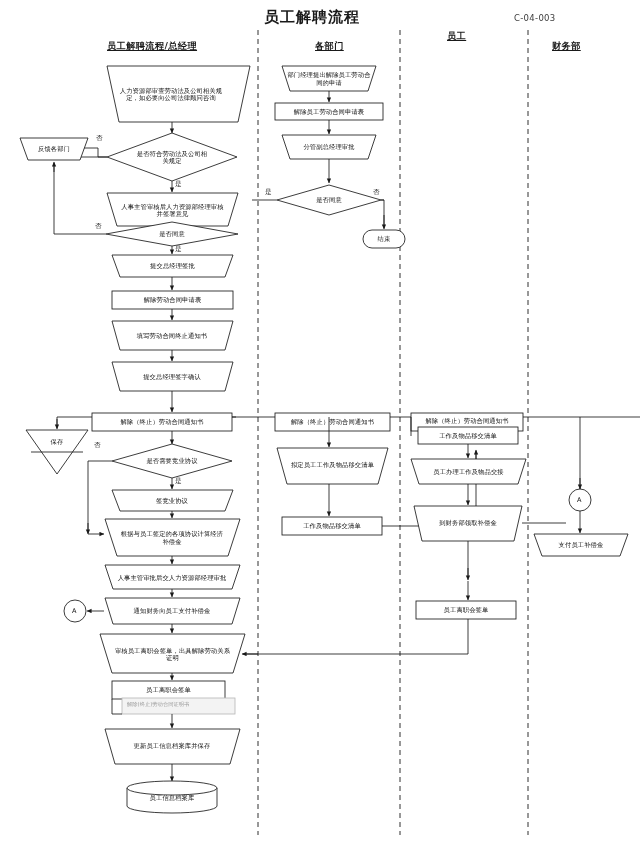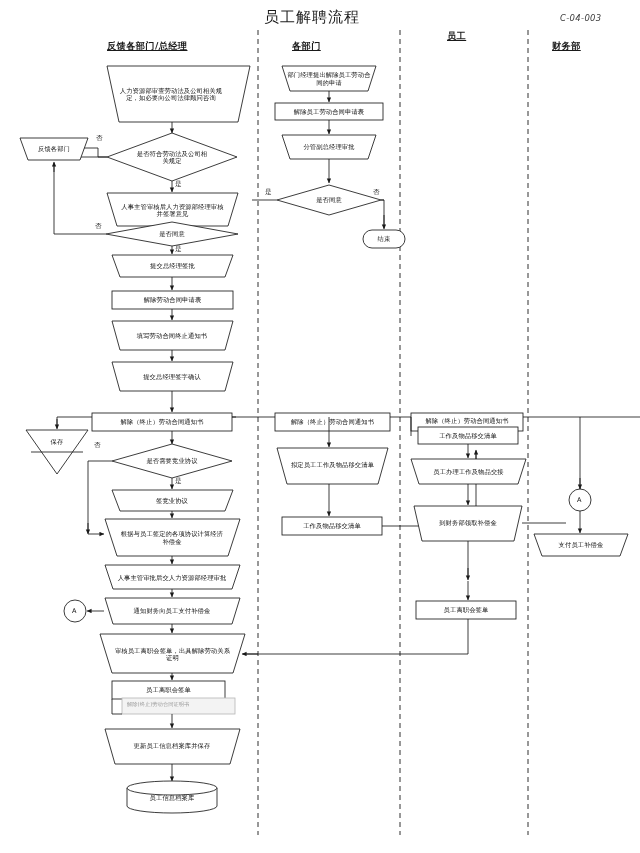--- a/index.html
+++ b/index.html
@@ -5,21 +5,21 @@
   html,body{margin:0;padding:0;background:#ffffff;}
   body{width:640px;height:853px;position:relative;
        font-family:"DejaVu Sans","Liberation Sans",sans-serif;
        color:#1a1a1a;overflow:hidden;}
   #canvas{position:absolute;left:0;top:0;width:640px;height:853px;}
   svg.layer{position:absolute;left:0;top:0;width:640px;height:853px;}
   .txt{position:absolute;text-align:center;line-height:1.15;
        font-size:6.3px;letter-spacing:0.1px;color:#111;
        display:flex;align-items:center;justify-content:center;
        pointer-events:none;padding:0 2px;box-sizing:border-box;}
-  .ttl{position:absolute;font-size:15px;font-weight:normal;letter-spacing:1px;}
+  .ttl{position:absolute;font-size:15px;font-weight:bold;letter-spacing:1px;}
   .code{position:absolute;font-size:8.5px;color:#3c3c3c;letter-spacing:0.3px;}
   .hdr{position:absolute;font-size:9.2px;font-weight:bold;
        text-decoration:underline;letter-spacing:0.4px;white-space:nowrap;}
   .lbl{position:absolute;font-size:6.6px;color:#111;white-space:nowrap;}
   .ghost{position:absolute;font-size:5.3px;color:#9b9b9b;white-space:nowrap;}
   .conn{position:absolute;font-size:6.5px;color:#111;}
 </style>
 </head>
 <body>
 
@@ -183,24 +183,24 @@
       <line x1="566" y1="523" x2="566" y2="523"></line>
 
       <polygon points="534,534 628,534 620,556 542,556" fill="#fff"></polygon>
 
       <line x1="580" y1="417" x2="580" y2="489"></line>
       <line x1="580" y1="478" x2="580" y2="489" marker-end="url(#ah)"></line>
     </g>
   </svg>
 
   <div class="ttl" style="left:264px;top:8px;">员工解聘流程</div>
-  <div class="code" style="left:560px;top:13px;font-style:italic;">C-04-003</div>
-
-  <div class="hdr" style="left:107px;top:40px;">反馈各部门/总经理</div>
-  <div class="hdr" style="left:292px;top:40px;">各部门</div>
+  <div class="code" style="left:514px;top:13px;">C-04-003</div>
+
+  <div class="hdr" style="left:107px;top:40px;">员工解聘流程/总经理</div>
+  <div class="hdr" style="left:315px;top:40px;">各部门</div>
   <div class="hdr" style="left:447px;top:30px;">员工</div>
   <div class="hdr" style="left:552px;top:40px;">财务部</div>
 
   <div class="txt" style="left:285px;top:66px;width:88px;height:25px;">部门经理提出解除员工劳动合同的申请</div>
   <div class="txt" style="left:275px;top:103px;width:108px;height:17px;">解除员工劳动合同申请表</div>
   <div class="txt" style="left:285px;top:135px;width:88px;height:24px;">分管副总经理审批</div>
   <div class="txt" style="left:299px;top:192px;width:60px;height:16px;">是否同意</div>
   <div class="txt" style="left:363px;top:230px;width:42px;height:18px;">结束</div>
 
   <div class="txt" style="left:116px;top:70px;width:110px;height:48px;">人力资源部审查劳动法及公司相关规定，如必要向公司法律顾问咨询</div>

